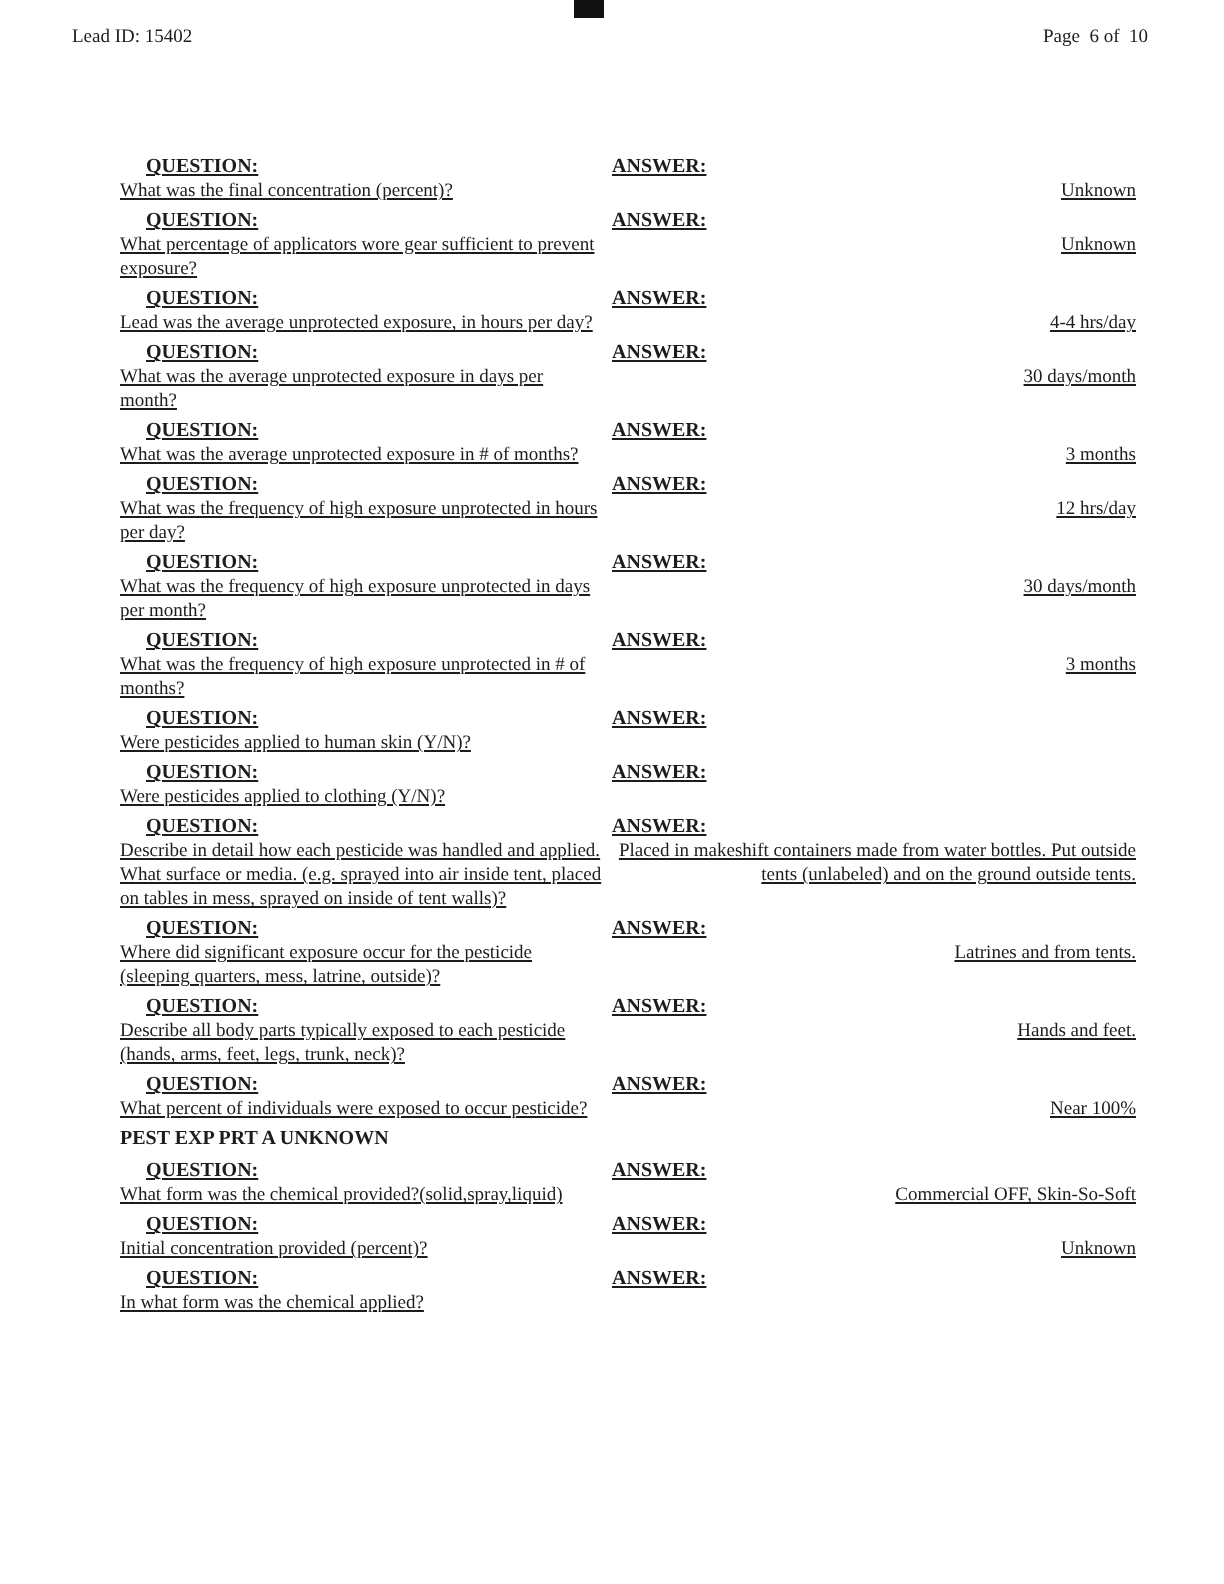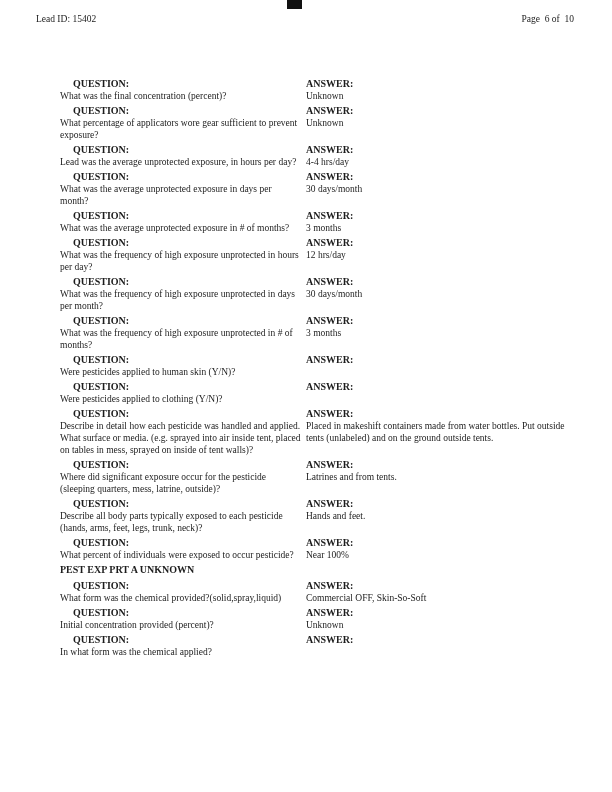--- a/index.html
+++ b/index.html
@@ -40,32 +40,33 @@
     top: 78px;
     left: 60px;
     right: 40px;
     font-size: 9.5px;
     line-height: 12px;
   }
   .qa { margin-bottom: 3px; }
   .row {
     display: grid;
     grid-template-columns: 246px 1fr;
+    text-decoration: underline;
   }
   .q-label {
     font-weight: bold;
     font-size: 10px;
     padding-left: 13px;
   }
   .a-label {
     font-weight: bold;
     font-size: 10px;
   }
   .q-text { padding-right: 4px; }
-  .a-text { padding-right: 4px; }
+  .a-text { padding-right: 4px; text-align: right; }
   .section-header {
     font-weight: bold;
     font-size: 10px;
     margin: 2px 0 4px 0;
   }
 </style>
 </head>
 <body>
 
 <div class="page">

